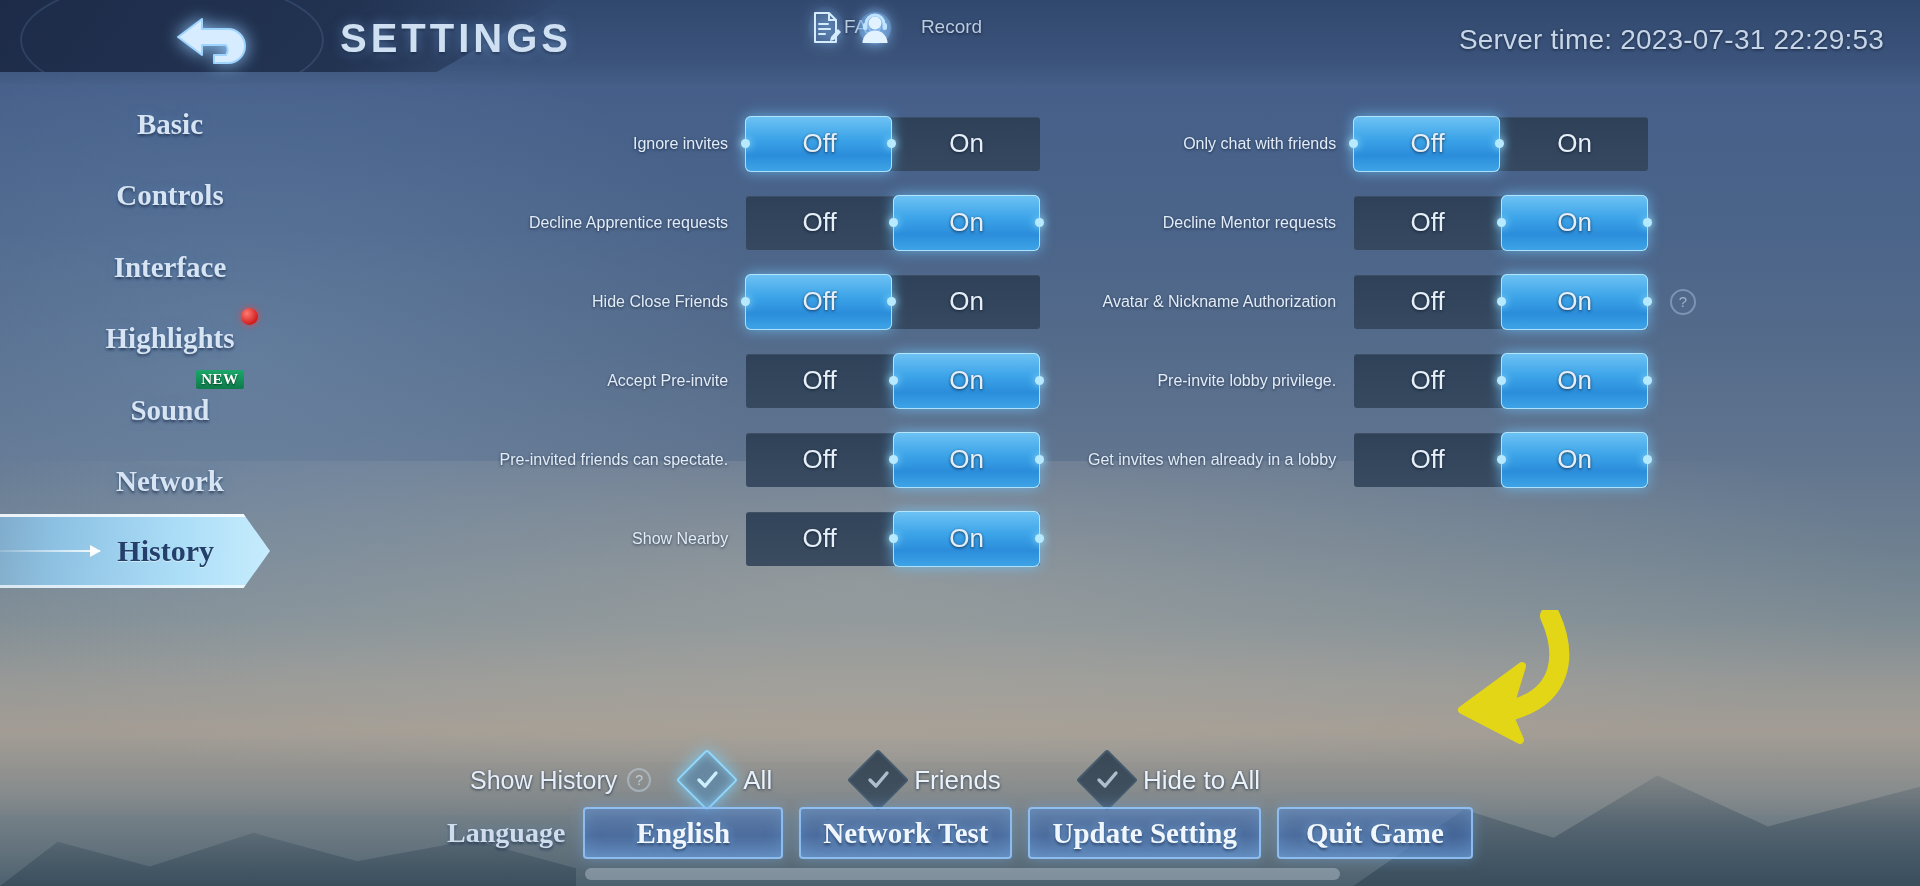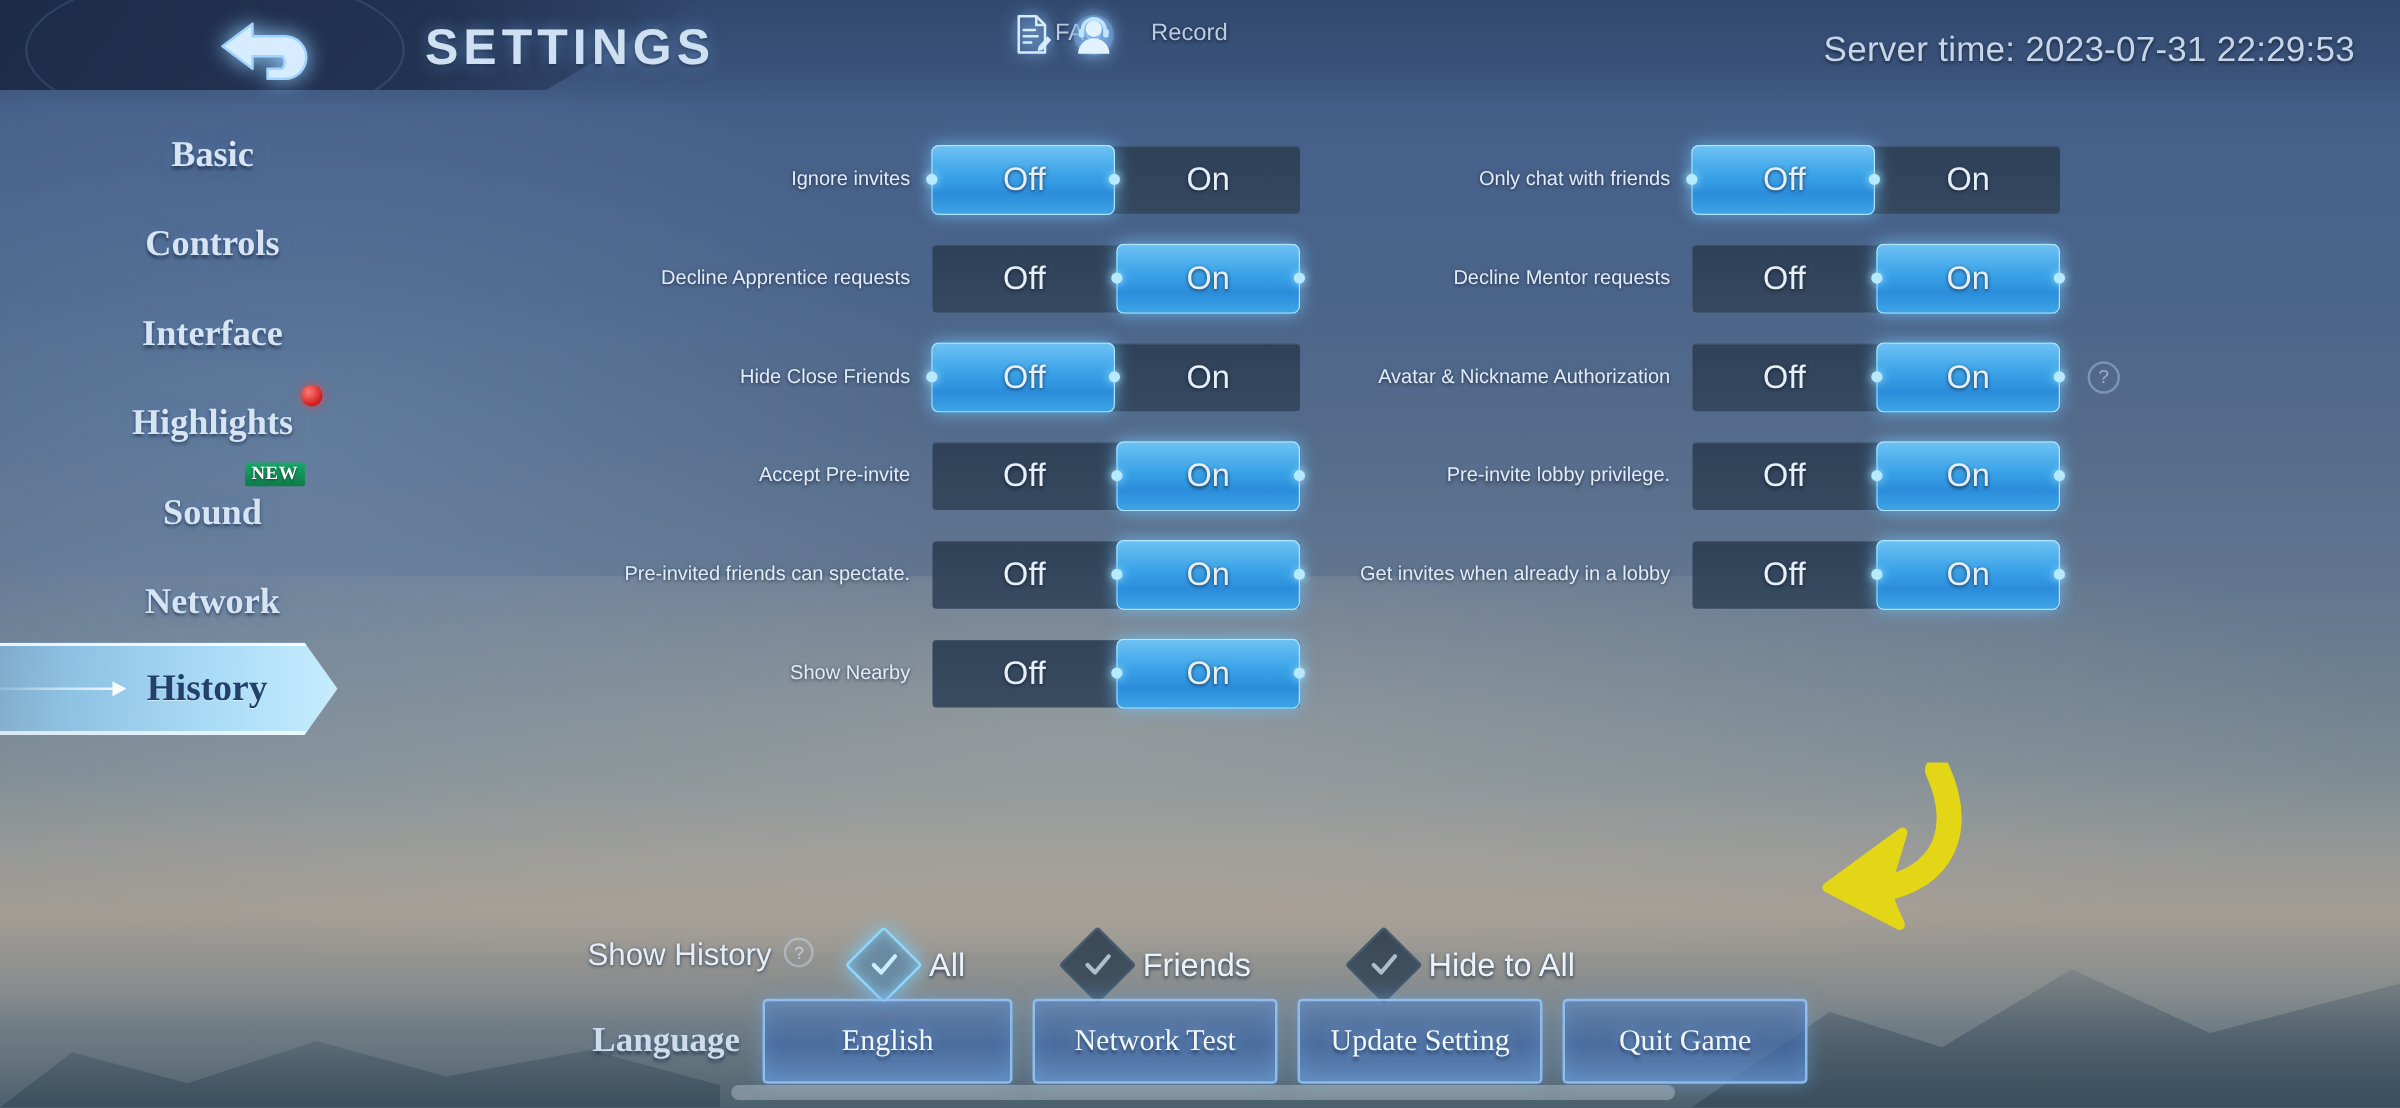--- a/index.html
+++ b/index.html
@@ -216,21 +216,21 @@
     position:absolute; right:-48px; top:50%; transform:translateY(-50%);
     width:26px; height:26px; border-radius:50%;
     border:2px solid rgba(190,215,240,0.40);
     display:flex; align-items:center; justify-content:center;
     font-size:15px; color:rgba(205,225,245,0.60); cursor:pointer;
   }
 
   
   #history-row {
     position:absolute; left:470px; top:750px; width:1080px; height:60px;
-    display:flex; align-items:flex-start;
+    display:flex; align-items:center;
   }
   #history-label {
     font-size:25px; color:#e6eef8; margin-right:10px;
     text-shadow:0 1px 3px rgba(15,30,55,0.75);
   }
   #history-help {
     width:24px; height:24px; border-radius:50%;
     border:2px solid rgba(200,220,240,0.45);
     display:flex; align-items:center; justify-content:center;
     font-size:14px; color:rgba(210,228,246,0.7); cursor:pointer;
@@ -268,24 +268,24 @@
     position:absolute; left:0; bottom:18px; width:100%; height:70px;
     display:flex; align-items:center; justify-content:center; gap:16px;
   }
   #lang-label {
     font-family:"Liberation Serif", serif;
     font-size:28px; font-weight:700; color:#cfdcec;
     text-shadow:0 0 8px rgba(90,140,200,0.4), 0 2px 3px rgba(10,20,40,0.6);
     margin-right:2px;
   }
   .btn {
-    height:68px; min-width:196px; padding:0 22px;
+    height:52px; min-width:196px; padding:0 22px;
     display:flex; align-items:center; justify-content:center;
     font-family:"Liberation Serif", serif;
-    font-size:24px; font-weight:400; color:#f0f6fd;
+    font-size:29px; font-weight:700; color:#f0f6fd;
     background:linear-gradient(to bottom, rgba(84,124,186,0.60), rgba(64,104,168,0.72) 55%, rgba(96,144,208,0.72));
     border:2px solid rgba(150,200,250,0.85);
     border-radius:4px;
     box-shadow:0 0 14px rgba(110,170,235,0.45), inset 0 0 16px rgba(120,180,240,0.28);
     text-shadow:0 0 9px rgba(130,190,245,0.7), 0 2px 3px rgba(10,20,45,0.7);
     cursor:pointer;
   }
   #btn-language { min-width:200px; }
   #scrollbar {
     position:absolute; left:585px; bottom:6px; width:755px; height:12px;

